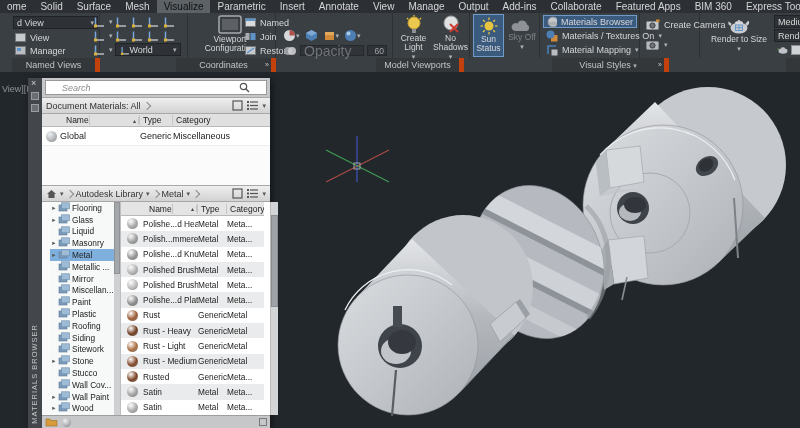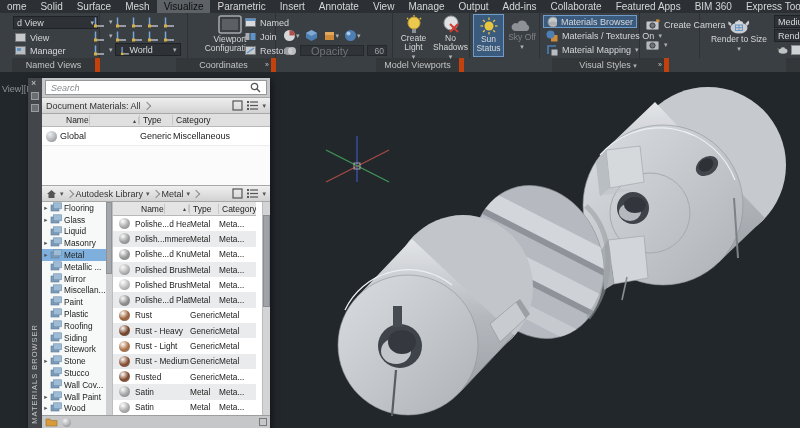--- a/index.html
+++ b/index.html
@@ -34,21 +34,21 @@
   #palette{position:absolute;left:28px;top:78px;width:242px;height:350px;background:#b9babb;z-index:20;
            box-shadow:2px 2px 6px rgba(0,0,0,.5);}
   #pstrip{position:absolute;left:0;top:0;width:14px;height:350px;background:#43474b;}
   #pstrip .px{position:absolute;top:0px;left:3px;color:#cfd0d1;font-size:9px;line-height:11px;}
   .stripic{position:absolute;left:3px;width:8px;height:8px;border:1px solid #9a9da0;box-sizing:border-box;}
   #ptitle-v{position:absolute;left:2px;bottom:4px;writing-mode:vertical-rl;transform:rotate(180deg);
             font-size:7.5px;letter-spacing:1px;color:#c4c5c6;white-space:nowrap;}
   #pbody{position:absolute;left:14px;top:0;width:228px;height:350px;background:#c6c7c8;}
   #searchrow{position:absolute;left:0;top:0;width:228px;height:19px;padding:2px 3px;box-sizing:border-box;}
   #searchbox{width:100%;height:15px;background:#fff;border:1px solid #97989a;box-sizing:border-box;
-             display:flex;align-items:center;padding:0 5px;}
+             display:flex;align-items:center;padding:0 16px;}
   #searchbox input{flex:1;border:none;outline:none;font-size:9px;font-family:"Liberation Sans",sans-serif;
                    font-style:italic;color:#444;background:transparent;padding:0;}
   #searchbox input::placeholder{color:#8a8b8d;font-style:italic;}
   .bar{position:absolute;left:0;width:228px;height:17px;background:linear-gradient(#efefef,#d2d2d3);
        border-top:1px solid #a8a8a8;border-bottom:1px solid #a8a8a8;box-sizing:border-box;
        display:flex;align-items:center;font-size:9px;color:#333;padding:0 4px;gap:3px;}
   .crumb-sep{width:5px;height:5px;border-top:1px solid #8a8a8a;border-right:1px solid #8a8a8a;
              transform:rotate(45deg);flex:none;}
   .bar .right{margin-left:auto;display:flex;align-items:center;gap:3px;}
   .bar .car{font-size:7px;color:#555;}
@@ -56,21 +56,21 @@
   #libbar{top:107px;}
   .thead{position:absolute;left:0;width:228px;background:#e0e0e1;border-bottom:1px solid #b9b9ba;
          box-sizing:border-box;display:flex;font-size:8.5px;color:#222;align-items:center;}
   .thead span{border-right:1px solid #c6c6c7;padding-left:3px;box-sizing:border-box;overflow:hidden;white-space:nowrap;}
   .sortup{font-size:6px;color:#444;margin-left:auto;padding-right:2px;}
   #dochead{top:36px;height:13px;}
   #docrows{position:absolute;left:0;top:49px;width:228px;height:58px;background:#fbfbfc;}
   .docrow{display:flex;align-items:center;height:18px;background:#fff;border-bottom:1px solid #ededee;
           font-size:9px;color:#222;}
   .docrow span{overflow:hidden;white-space:nowrap;}
-  #libwrap{position:absolute;left:0;top:124px;width:228px;height:213px;display:flex;background:#fafafa;}
+  #libwrap{position:absolute;left:0;top:124px;width:228px;height:213px;display:flex;background:#fafafa;padding-left:8px;}
   #tree{width:71px;background:#f7f8f8;border-right:1px solid #bdbebf;box-sizing:border-box;overflow:hidden;position:relative;}
   .trow{display:flex;align-items:center;height:11.8px;font-size:8.3px;color:#222;white-space:nowrap;cursor:default;}
   .trow .arr{width:8px;font-size:6.5px;color:#555;text-align:center;flex:none;}
   .trow .lbl{overflow:hidden;margin-left:2px;}
   .trow.sel{background:#7fb0dd;}
   #treescroll{position:absolute;right:0;top:0;width:6px;height:213px;background:#cfd0d1;}
   #treethumb{position:absolute;right:0;top:0;width:6px;height:72px;background:#a4a7aa;border:1px solid #8f9296;box-sizing:border-box;}
   #libtable{flex:1;position:relative;background:#fff;}
   #libhead{position:absolute;left:0;top:0;width:143px;height:14px;background:#e4e4e5;border-bottom:1px solid #b9b9ba;
            box-sizing:border-box;display:flex;font-size:8.5px;color:#222;align-items:center;}
@@ -359,21 +359,21 @@
               <circle cx="4.5" cy="4.5" r="2" fill="#a8c8e8"></circle>
             </svg>
             <span class="tinycar">▾</span>
         </span>
       </div>
       <div class="mrow" style="left:4px;top:31px;gap:3px;">
         <svg width="14" height="10">
             <circle cx="5" cy="5" r="4" fill="#9a9da1"></circle>
             <circle cx="9" cy="5" r="4" fill="#d2d4d6" opacity=".85"></circle>
           </svg>
-        <div style="width:64px;height:11px;background:#303438;border:1px solid #25292d;color:#6f7478;font-size:11px;line-height:11px;padding-left:10px;box-sizing:border-box;">
+        <div style="width:64px;height:11px;background:#303438;border:1px solid #25292d;color:#6f7478;font-size:14px;line-height:11px;padding-left:3px;box-sizing:border-box;">
           <span>Opacity</span>
         </div>
         <div style="width:20px;height:11px;background:#303438;border:1px solid #25292d;color:#9fa3a7;font-size:8.5px;line-height:11px;text-align:right;padding-right:2px;box-sizing:border-box;">60</div>
       </div>
       <div class="ptitle" style="left:276px;width:117px;">
         <span>Visual Styles</span>
         <span class="tinycar">▾</span>
         <span style="position:absolute;right:2px;font-size:7px;">»</span>
       </div>
     </div>

